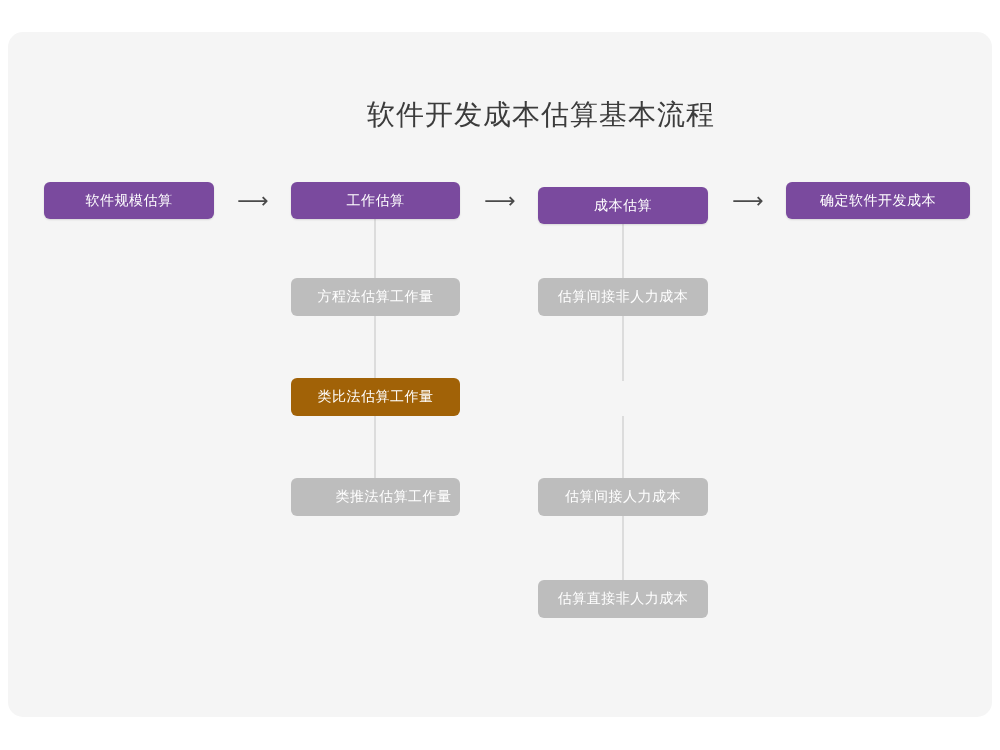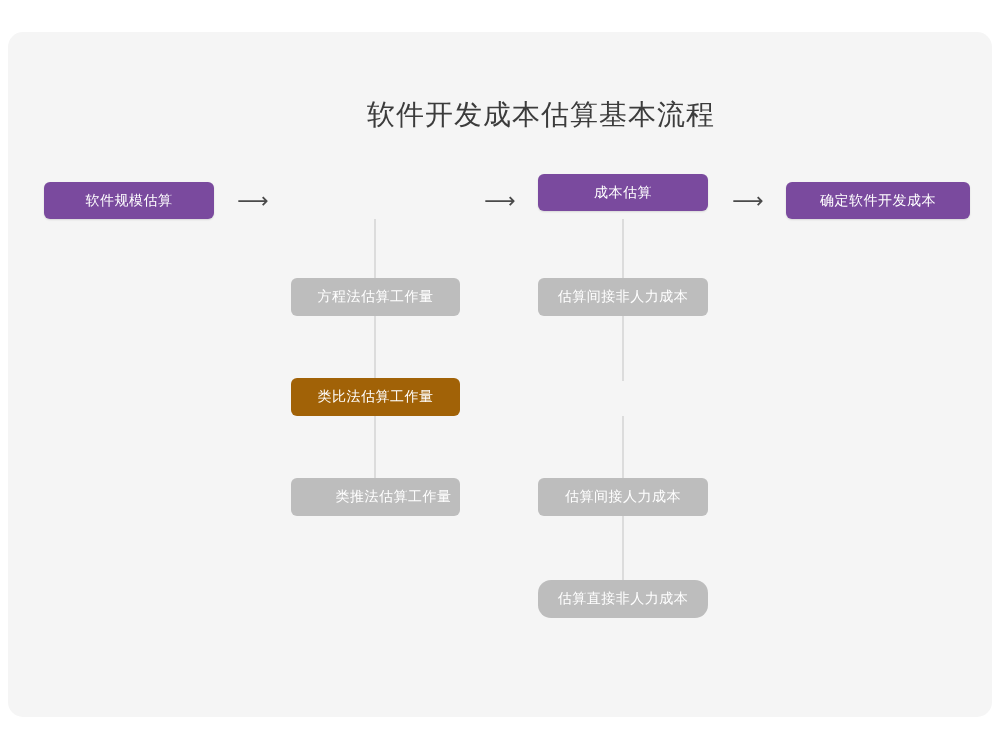--- a/index.html
+++ b/index.html
@@ -118,23 +118,24 @@
       <div class="connector" style="left: 374px; top: 316px; height: 65px; background: rgb(220, 220, 220);"></div>
       <div class="connector" style="left: 374px; top: 416px; height: 65px; background: rgb(220, 220, 220);"></div>
       <div class="connector" style="left: 622px; top: 219px; height: 62px; background: rgb(220, 220, 220);"></div>
       <div class="connector" style="left: 622px; top: 316px; height: 65px; background: rgb(220, 220, 220);"></div>
       <div class="connector" style="left: 622px; top: 416px; height: 65px; background: rgb(220, 220, 220);"></div>
       <div class="connector" style="left: 622px; top: 516px; height: 67px; background: rgb(220, 220, 220);"></div>
       <div class="arrow" style="left: 222px; top: 182px; width: 62px; color: rgb(74, 74, 74);">⟶</div>
       <div class="arrow" style="left: 469px; top: 182px; width: 62px; color: rgb(74, 74, 74);">⟶</div>
       <div class="arrow" style="left: 717px; top: 182px; width: 62px; color: rgb(74, 74, 74);">⟶</div>
       <div class="node primary" style="left: 44px; top: 182px; width: 170px; background: rgb(122, 74, 158);">软件规模估算</div>
+      <div class="node primary" style="left: 291px; top: 182px; width: 169px; background: rgb(122, 74, 158);">工作估算</div>
       <div class="node sub" style="left: 291px; top: 278px; width: 169px; background: rgb(189, 189, 189);">方程法估算工作量</div>
       <div class="node sub" style="left: 291px; top: 378px; width: 169px; background: #a16207;">类比法估算工作量</div>
       <div class="node sub" style="left: 291px; top: 478px; width: 169px; background: rgb(189, 189, 189); padding-left: 36px;">类推法估算工作量</div>
-      <div class="node primary" style="left: 538px; top: 174px; width: 170px; background: rgb(122, 74, 158);">成本估算</div>
+      <div class="node primary" style="left: 538px; top: 187px; width: 170px; background: rgb(122, 74, 158);">成本估算</div>
       <div class="node sub" style="left: 538px; top: 278px; width: 170px; background: rgb(189, 189, 189);">估算间接非人力成本</div>
       <div class="node sub" style="left: 538px; top: 478px; width: 170px; background: rgb(189, 189, 189);">估算间接人力成本</div>
-      <div class="node sub" style="left: 538px; top: 580px; width: 170px; background: rgb(189, 189, 189); border-radius: 13px;">估算直接非人力成本</div>
+      <div class="node sub" style="left: 538px; top: 580px; width: 170px; background: rgb(189, 189, 189);">估算直接非人力成本</div>
       <div class="node primary" style="left: 786px; top: 182px; width: 184px; background: rgb(122, 74, 158);">确定软件开发成本</div>
     </div>
 
 </div>
 
 </body></html>

